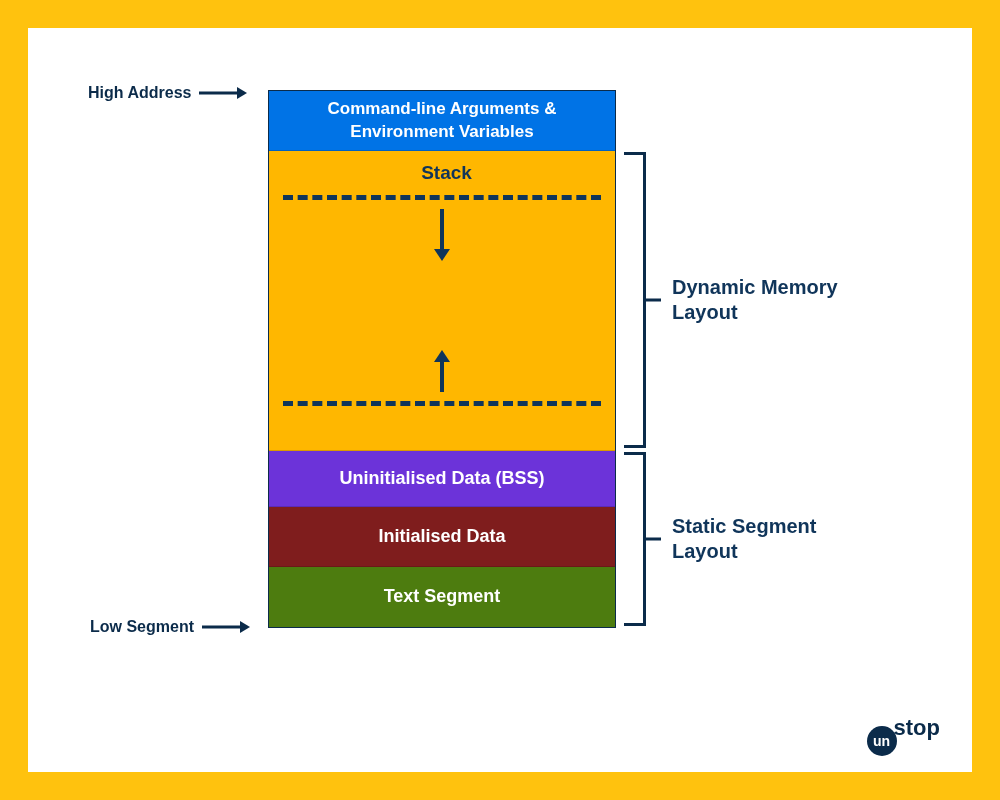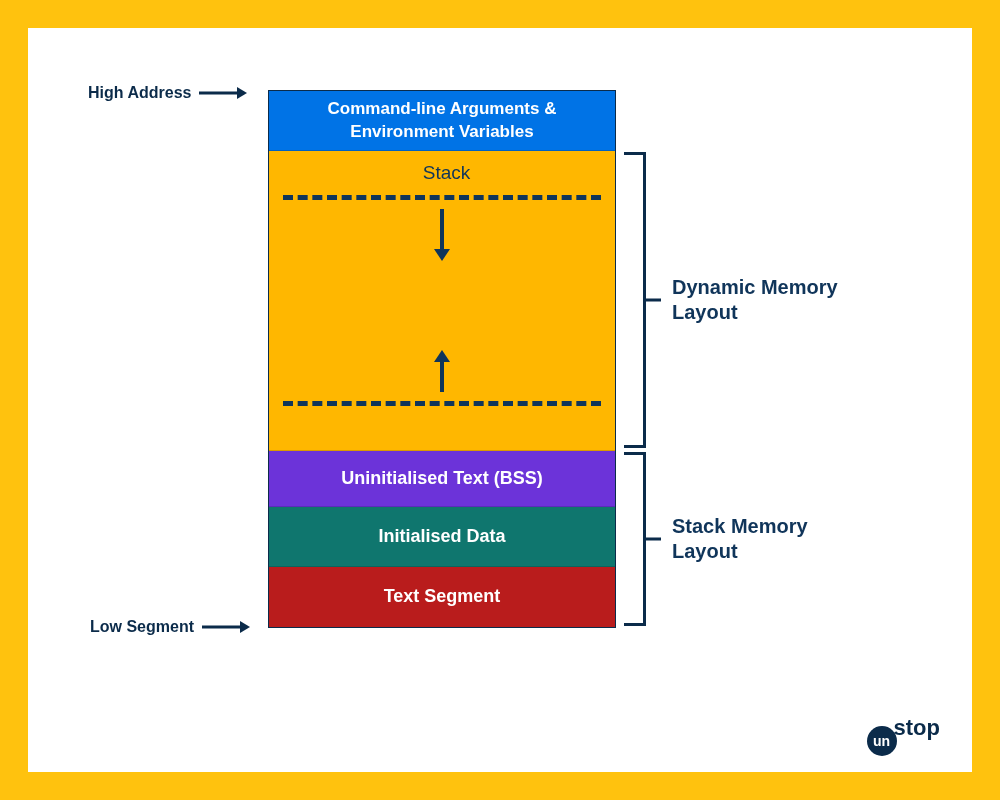--- a/index.html
+++ b/index.html
@@ -33,30 +33,30 @@
     color: #fff;
     font-size: 18px;
     line-height: 1.3;
     padding: 10px 14px;
     border-bottom: 1px solid rgba(0,0,0,0.15);
   }
   .seg:last-child { border-bottom: none; }
   .seg-cmd   { background: #0073e6; height: 60px; font-size: 17px; }
   .seg-dyn   { background: #ffb700; height: 300px; position: relative; padding: 0; }
   .seg-bss   { background: #6c33d9; height: 56px; }
-  .seg-init  { background: #0f766e; height: 60px; }
-  .seg-text  { background: #b91c1c; height: 60px; }
+  .seg-init  { background: #7f1d1d; height: 60px; }
+  .seg-text  { background: #4d7c0f; height: 60px; }
 
   .dyn-wrap { position: absolute; inset: 0; }
   .dyn-label {
     position: absolute;
     width: 100%;
     text-align: center;
     color: #10355a;
-    font-weight: 400;
+    font-weight: 700;
     font-size: 19px;
     padding-left: 9px;
   }
   .stack-lbl { top: 10px; }
   .heap-lbl  { bottom: 10px; }
   .dash {
     position: absolute;
     left: 14px; right: 14px;
     border-top: 5px dashed #10355a;
   }
@@ -183,38 +183,38 @@
           <svg width="22" height="42" viewBox="0 0 22 42">
             <line x1="11" y1="42" x2="11" y2="10" stroke="#10355a" stroke-width="4"></line>
             <polygon points="11,0 3,12 19,12" fill="#10355a"></polygon>
           </svg>
         </div>
         <div class="dash dash-bot"></div>
       </div>
     </div>
 
     <div class="seg seg-bss">
-      <span>Uninitialised Text (BSS)</span>
+      <span>Uninitialised Data (BSS)</span>
     </div>
     <div class="seg seg-init">
       <span>Initialised Data</span>
     </div>
     <div class="seg seg-text">
       <span>Text Segment</span>
     </div>
   </div>
 
   <div class="group grp-dyn">
     <div class="brace"></div>
     <div class="grp-label" style="white-space:pre-line">Dynamic Memory
 Layout</div>
   </div>
   <div class="group grp-stat">
     <div class="brace"></div>
-    <div class="grp-label" style="white-space:pre-line">Stack Memory
+    <div class="grp-label" style="white-space:pre-line">Static Segment
 Layout</div>
   </div>
 
   <div class="logo">
     <span class="circ">un</span>
     <span>stop</span>
   </div>
 
 </div>
 

